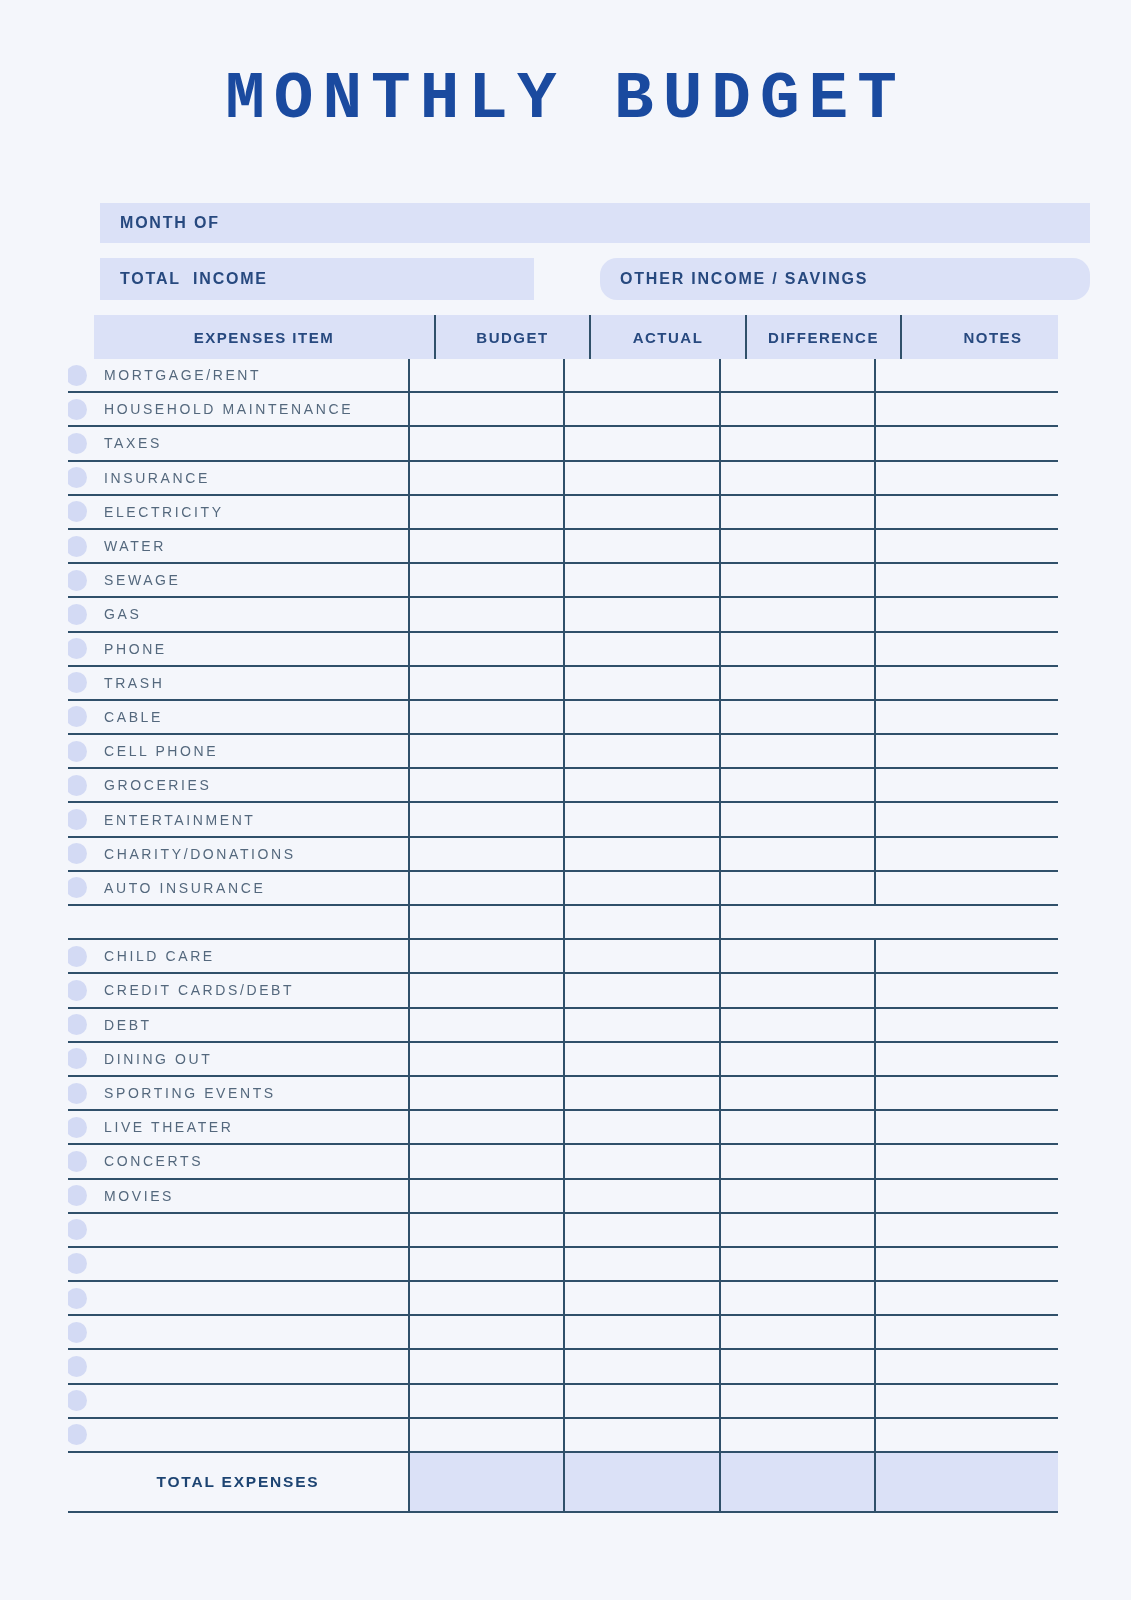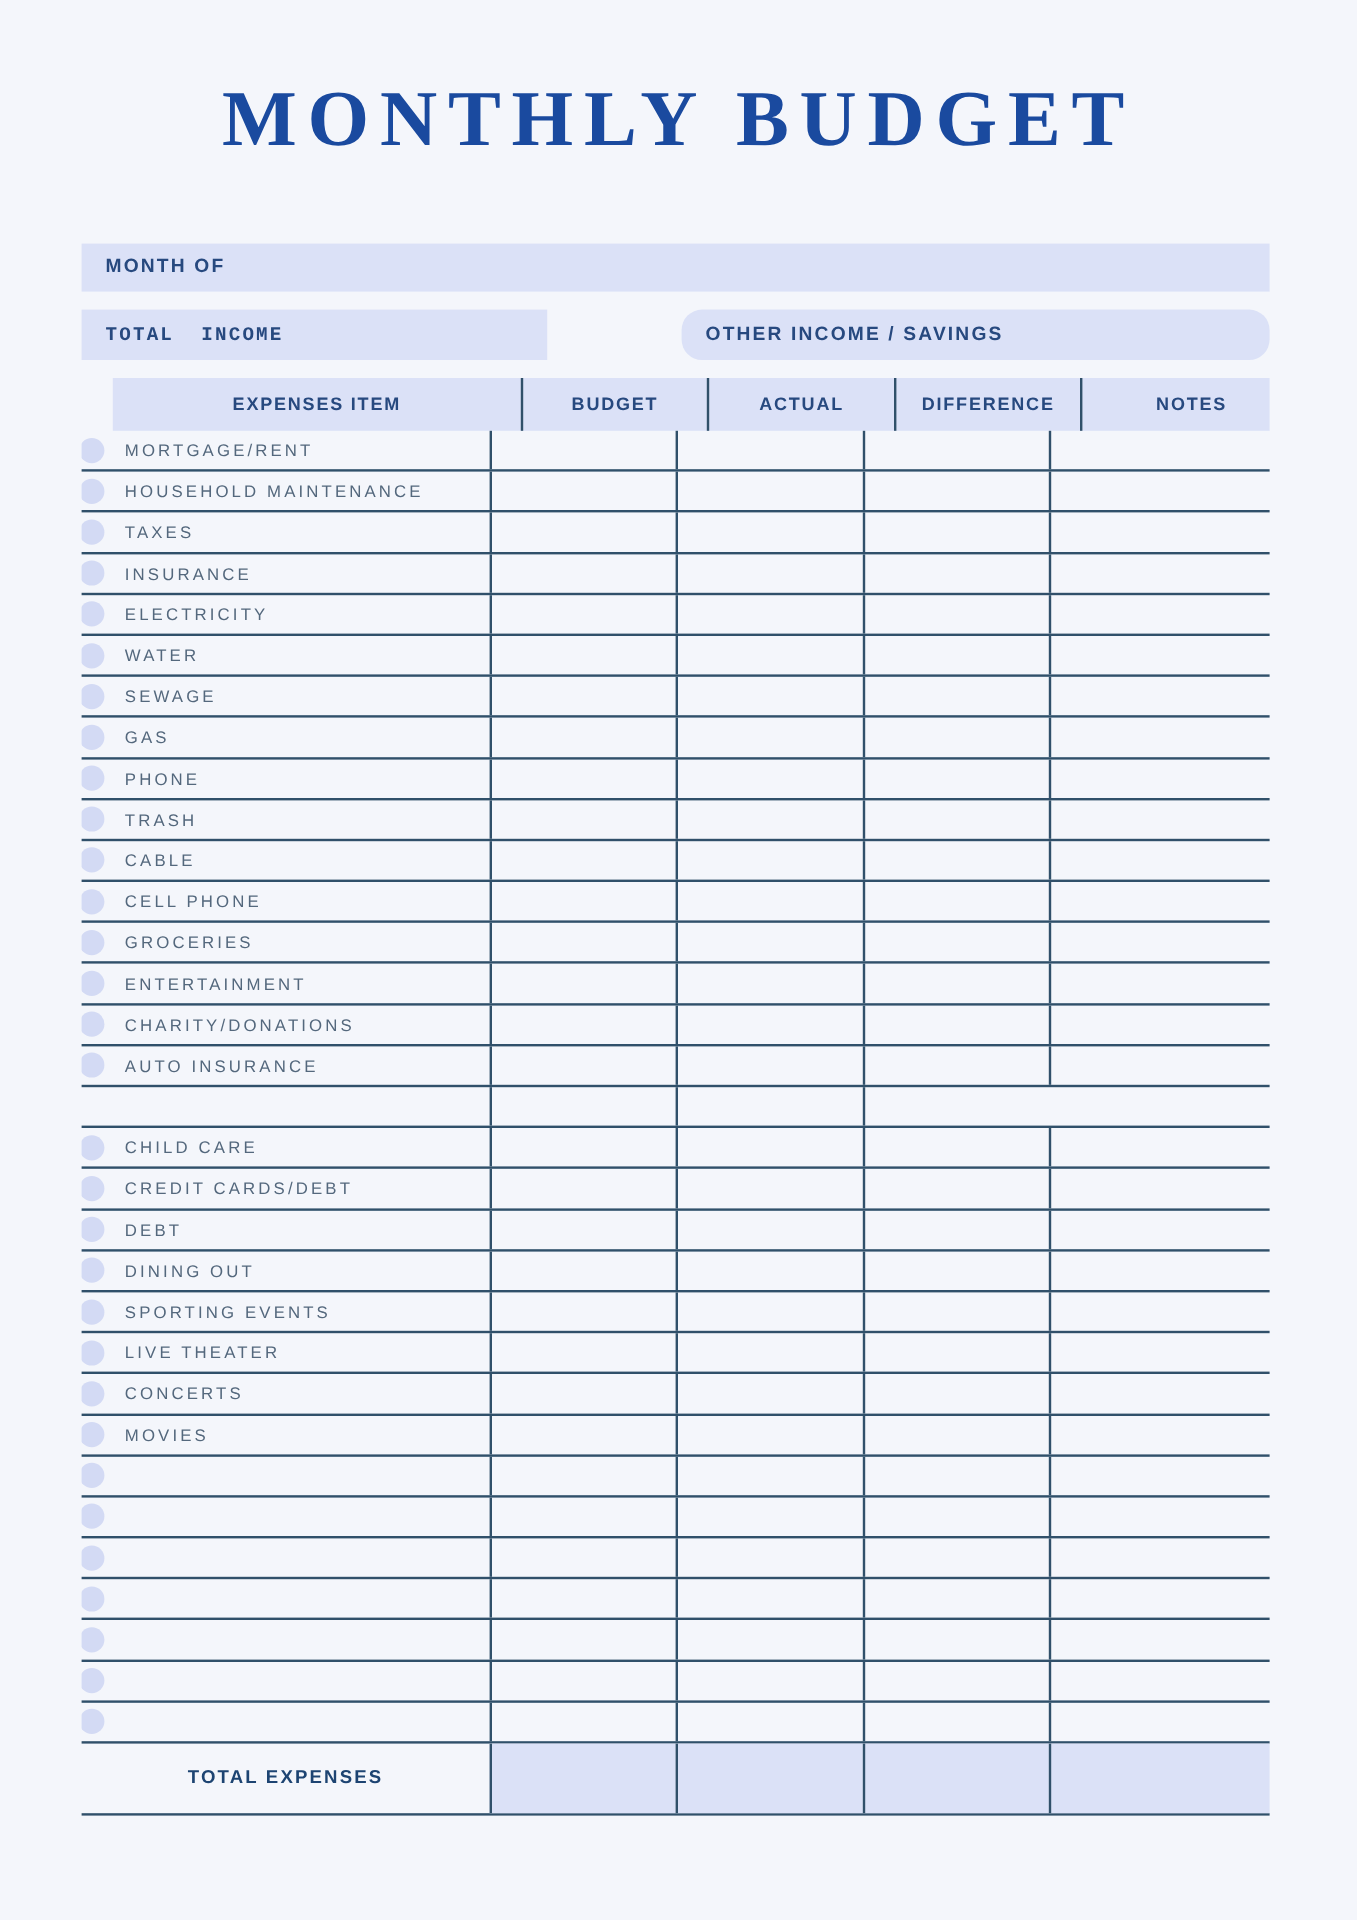--- a/index.html
+++ b/index.html
@@ -16,42 +16,43 @@
     position:relative;
     width:1131px;height:1600px;
     background:var(--page-bg);
     margin:0 auto;
     overflow:hidden;
     font-family:"Liberation Sans", sans-serif;
   }
   .title{
     position:absolute;top:62px;left:0;right:0;
     text-align:center;
-    font-family:Liberation Serif, serif;
+    font-family:Liberation Mono, monospace;
     font-weight:700;
     font-size:66px;
     letter-spacing:9px;
     color:var(--title-blue);
     margin:0;
   }
   .bar{
     position:absolute;
     background:var(--lavender);
     display:flex;align-items:center;
     padding-left:20px;
     box-sizing:border-box;
+    margin-left:32px;
   }
   .bar .bar-label{
     font-size:16px;font-weight:700;
     letter-spacing:1.8px;
     color:var(--navy);
     white-space:pre;
   }
   .month-bar{top:203px;left:68px;width:990px;height:40px;}
-  .income-left{top:258px;left:68px;width:388px;height:42px;font-family:Liberation Mono, monospace;}
+  .income-left{top:258px;left:68px;width:434px;height:42px;}
   .income-right{top:258px;left:568px;width:490px;height:42px;border-radius:17px;}
 
   .table{
     position:absolute;top:315px;left:68px;width:990px;
   }
   .thead,.trow{
     display:grid;
     grid-template-columns:340px 155px 156px 155px 184px;
     box-sizing:border-box;
   }

